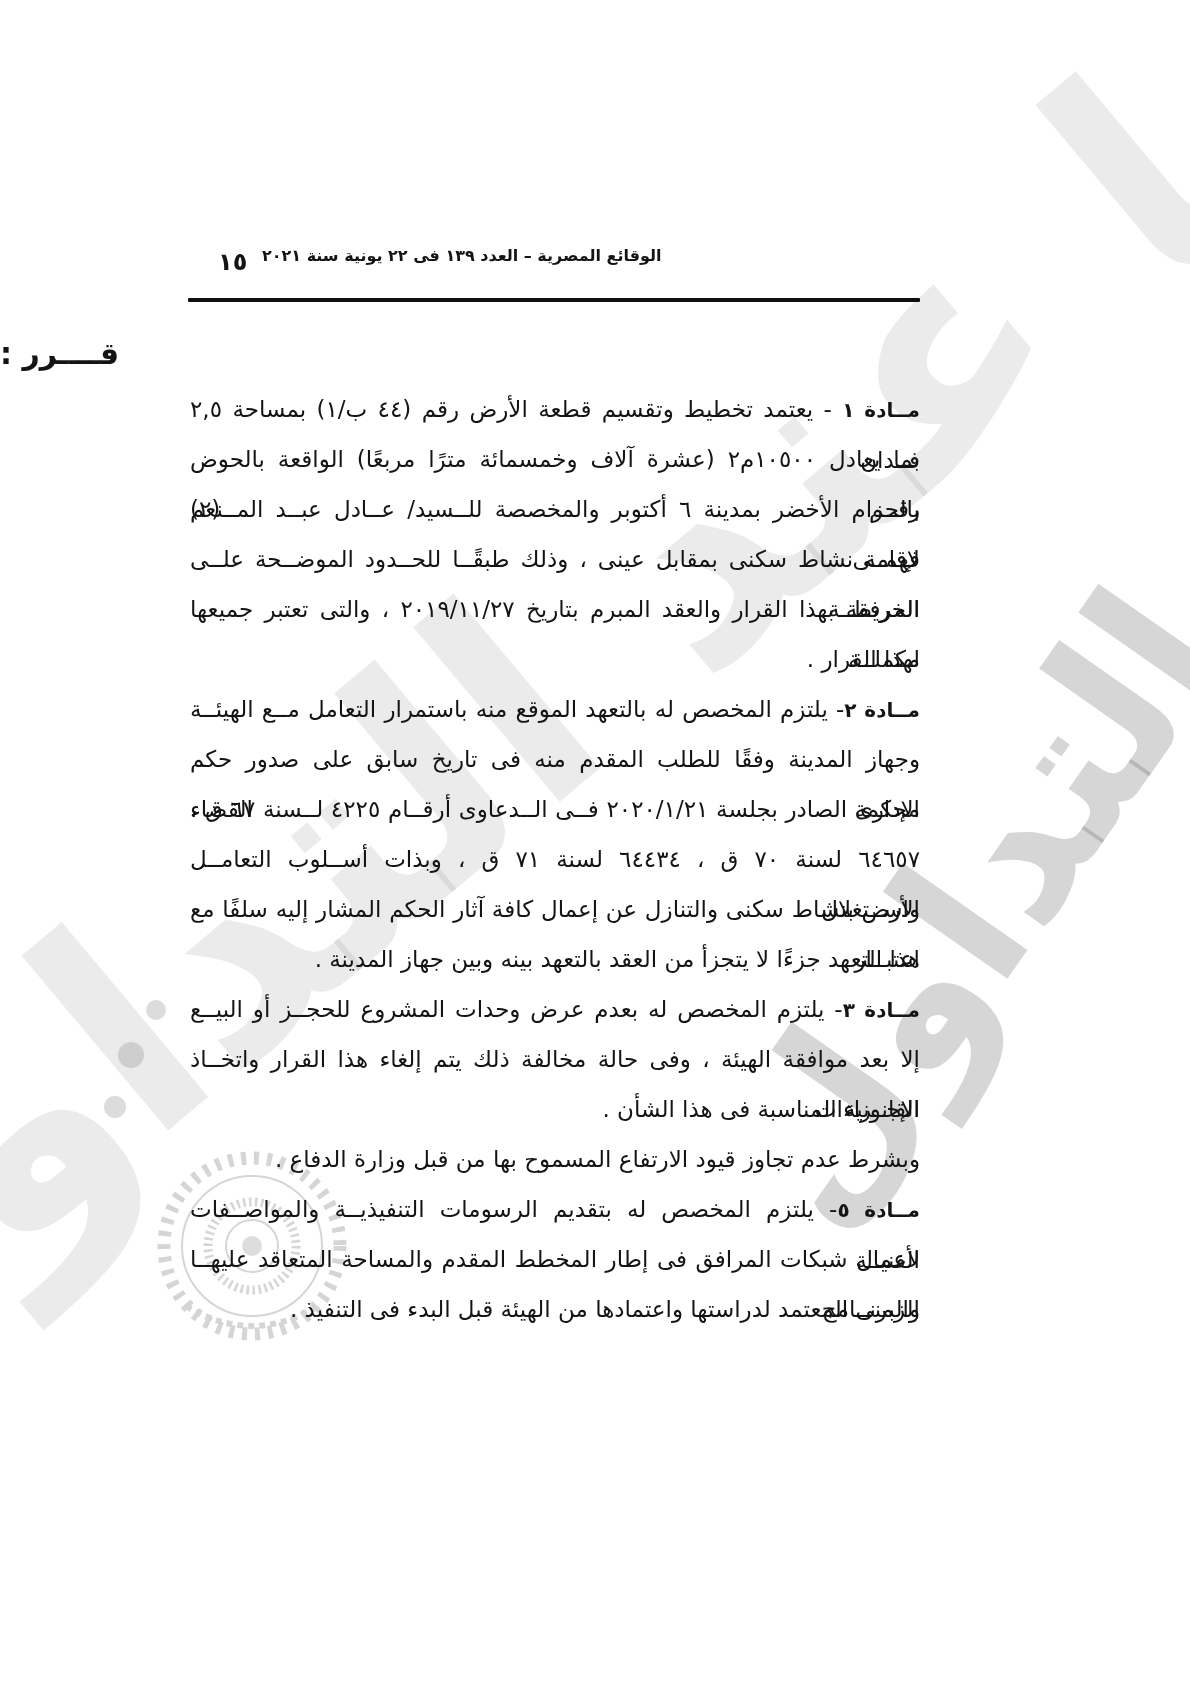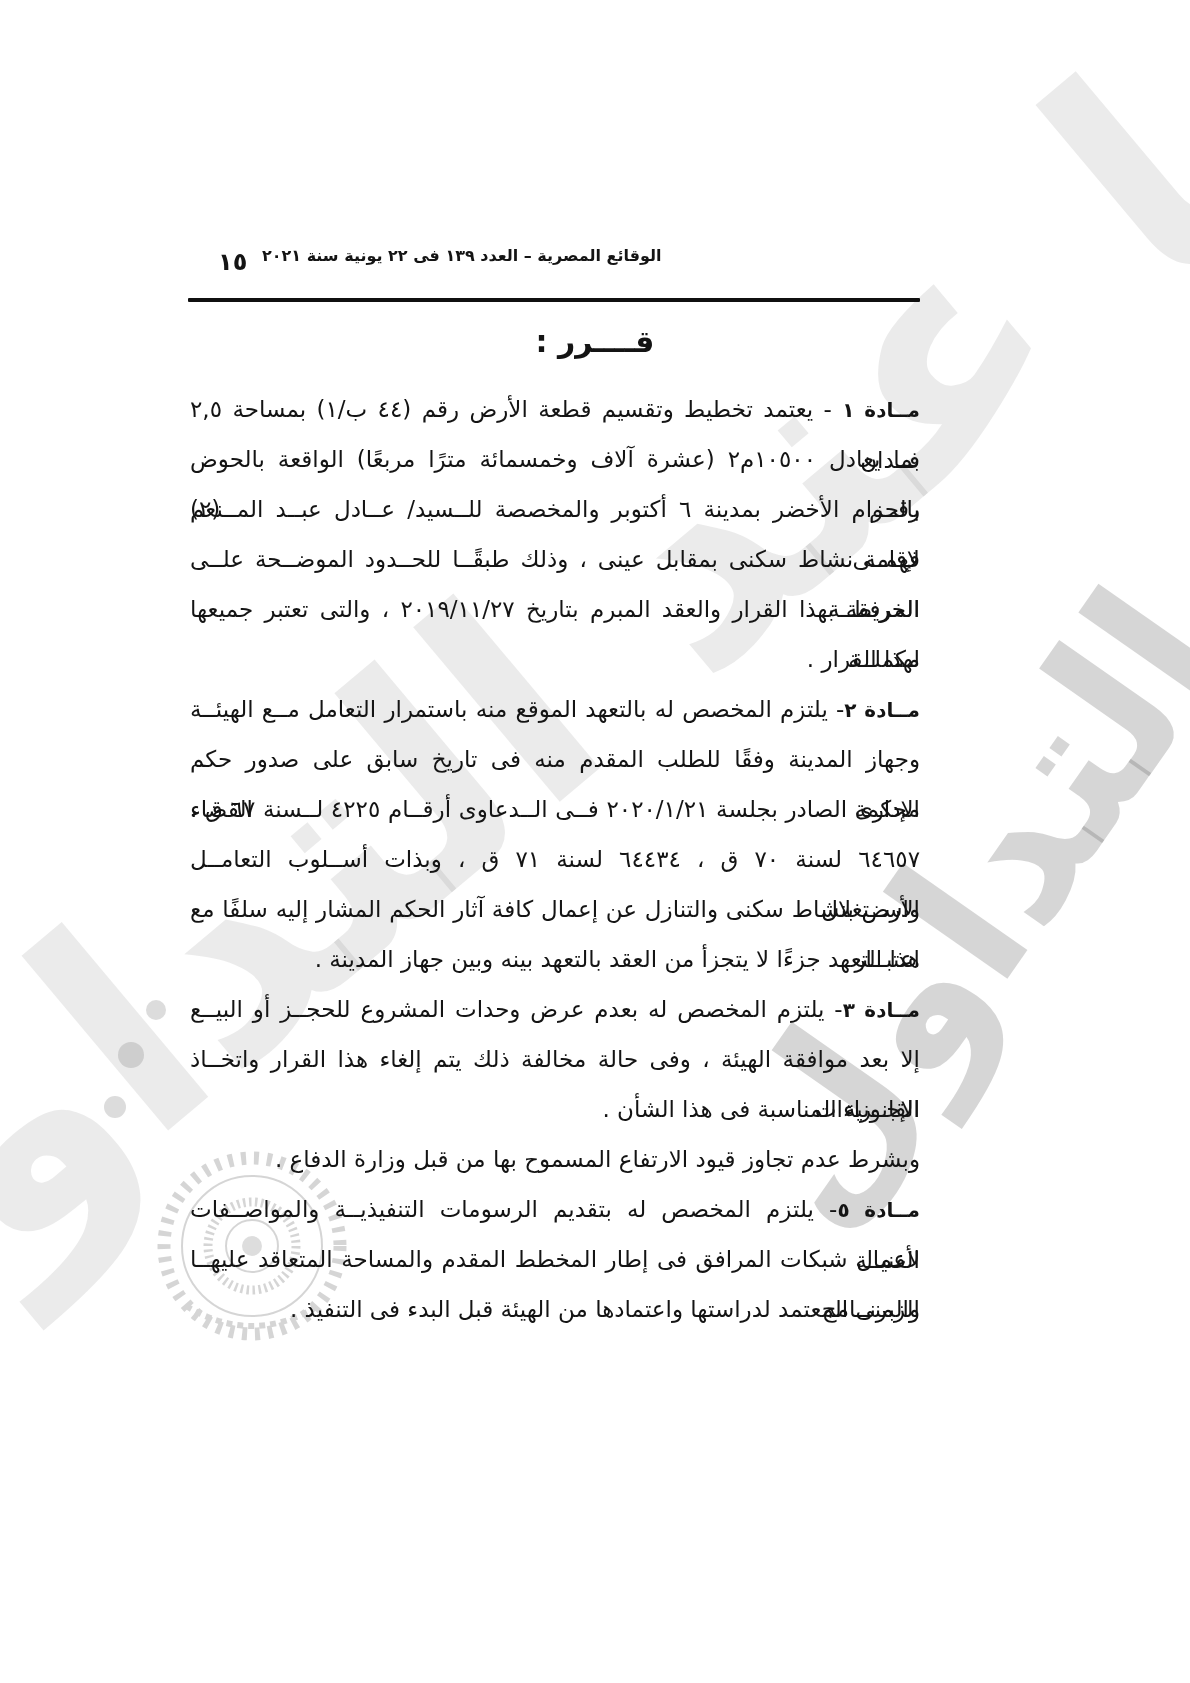--- a/index.html
+++ b/index.html
@@ -39,22 +39,22 @@
   .gazette-title{
     position:absolute;left:262px;top:246px;
     font-size:16px;font-weight:bold;white-space:nowrap;
   }
   .header-rule{
     position:absolute;left:188px;top:298px;width:732px;height:4px;
     background:#101010;border-radius:1px;
   }
   
   .decree-heading{
-    position:absolute;left:0;right:0;top:324px;
-    text-align:center;font-size:30px;font-weight:bold;
+    position:absolute;left:0;right:0;top:336px;
+    text-align:left;font-size:30px;font-weight:bold;
     letter-spacing:1px;
   }
   
   .articles{
     position:absolute;right:270px;top:384px;width:730px;
     font-size:23px;z-index:1;
   }
   .line{
     height:50px;line-height:50px;
     text-align:justify;text-align-last:justify;

